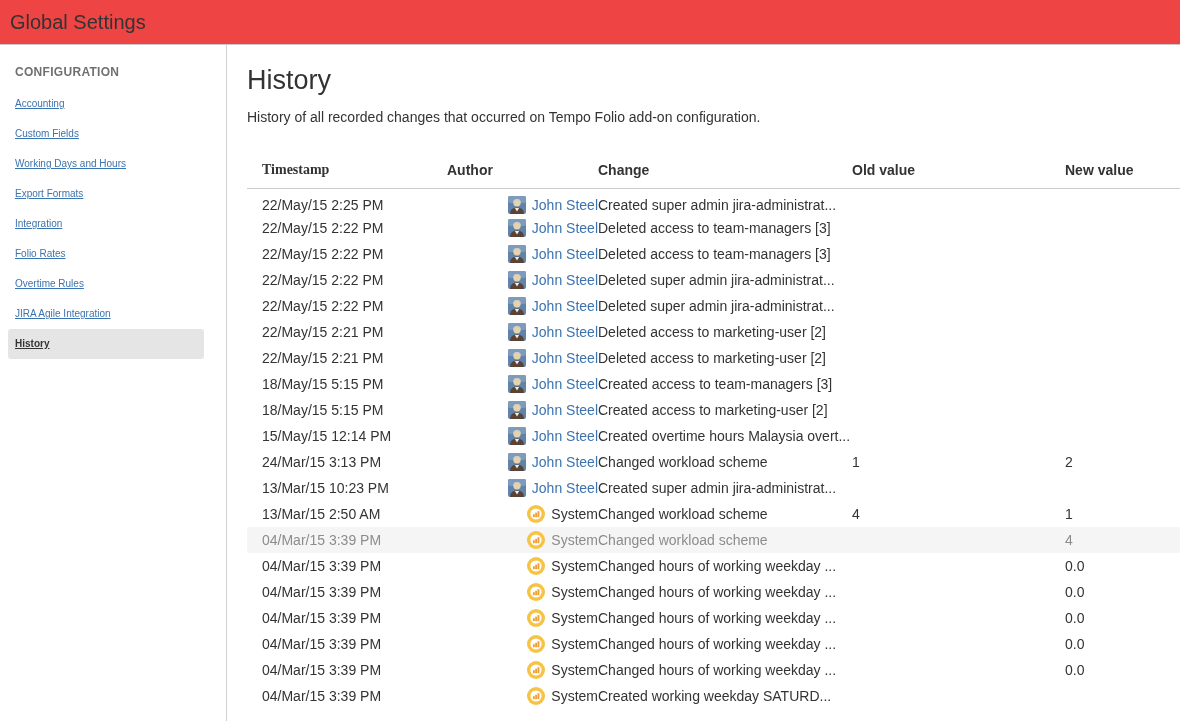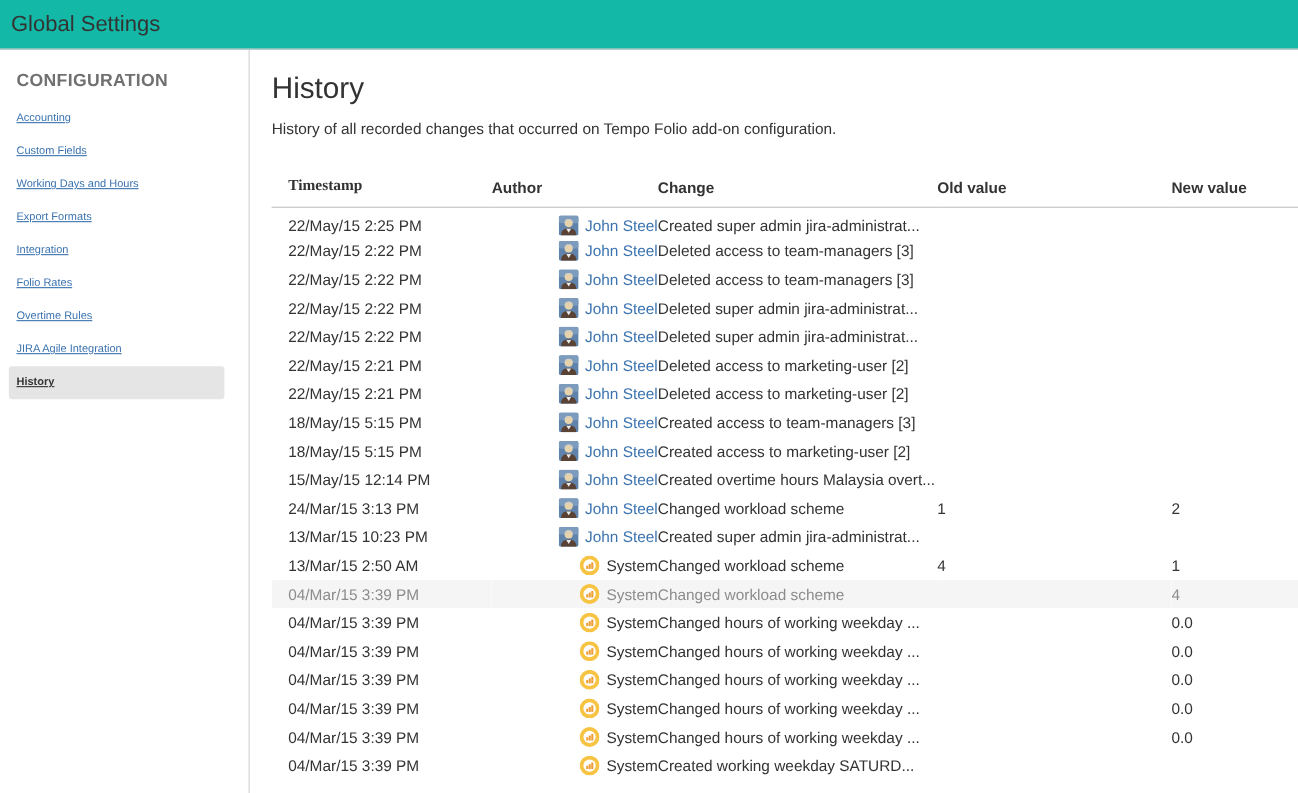--- a/index.html
+++ b/index.html
@@ -1,27 +1,27 @@
 <!DOCTYPE html>
 <html><head>
 <meta charset="utf-8">
 <style>
   * { margin:0; padding:0; box-sizing:border-box; }
   html,body { width:1180px; height:721px; overflow:hidden; background:#fff;
               font-family:"Liberation Sans", sans-serif; color:#333; }
 
   
-  .topbar { height:45px; background:#14b8a6; border-bottom:1px solid #c8c8c8;
+  .topbar { height:45px; background:#ef4444; border-bottom:1px solid #c8c8c8;
             display:flex; align-items:center; padding-left:10px; }
   .topbar-title { font-size:20px; color:#333; }
 
   
   .layout { display:flex; height:676px; }
   .sidebar { width:227px; flex-shrink:0; border-right:1px solid #d0d0d0; padding-top:20px; }
-  .sidebar-section-title { font-size:16px; font-weight:bold; color:#707070;
+  .sidebar-section-title { font-size:12px; font-weight:bold; color:#707070;
                            padding-left:15px; margin-bottom:10px; letter-spacing:.3px; }
   .sidebar-item { font-size:10px; line-height:30px; height:30px; padding-left:15px;
                   color:#3b73af; cursor:pointer; white-space:nowrap;text-decoration:underline; }
   .sidebar-item.selected { background:#e5e5e5; color:#333; font-weight:bold;
                            margin:0 22px 0 8px; padding-left:7px; border-radius:3px; }
 
   
   .main { flex:1; padding:20px 0 0 20px; overflow:hidden; }
   .page-title { font-size:27px; font-weight:normal; color:#333; margin-bottom:13px; }
   .page-subtitle { font-size:14px; color:#333; }

